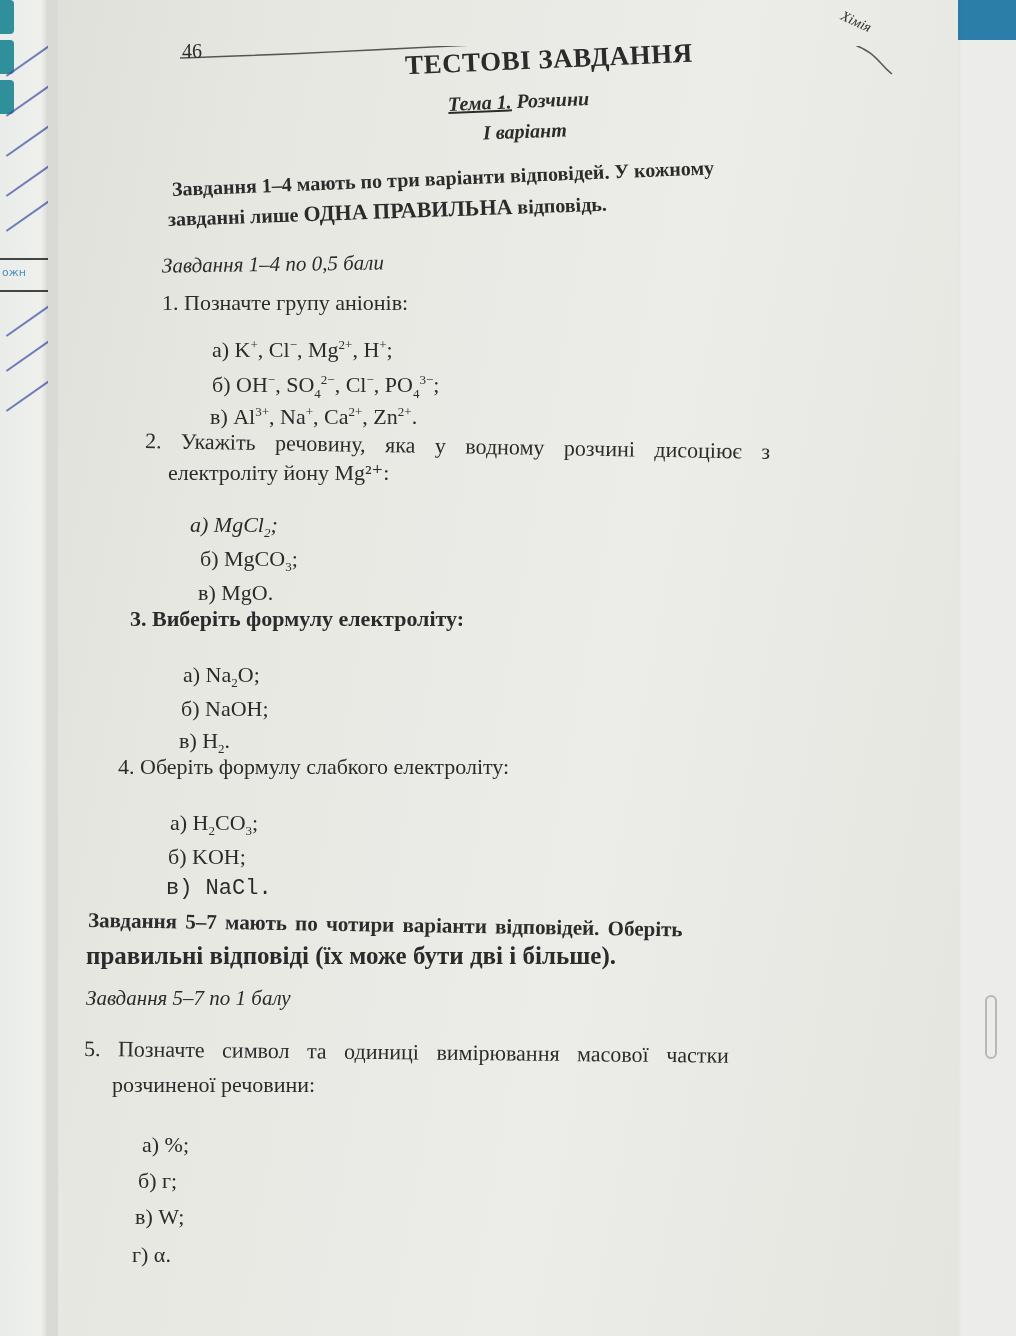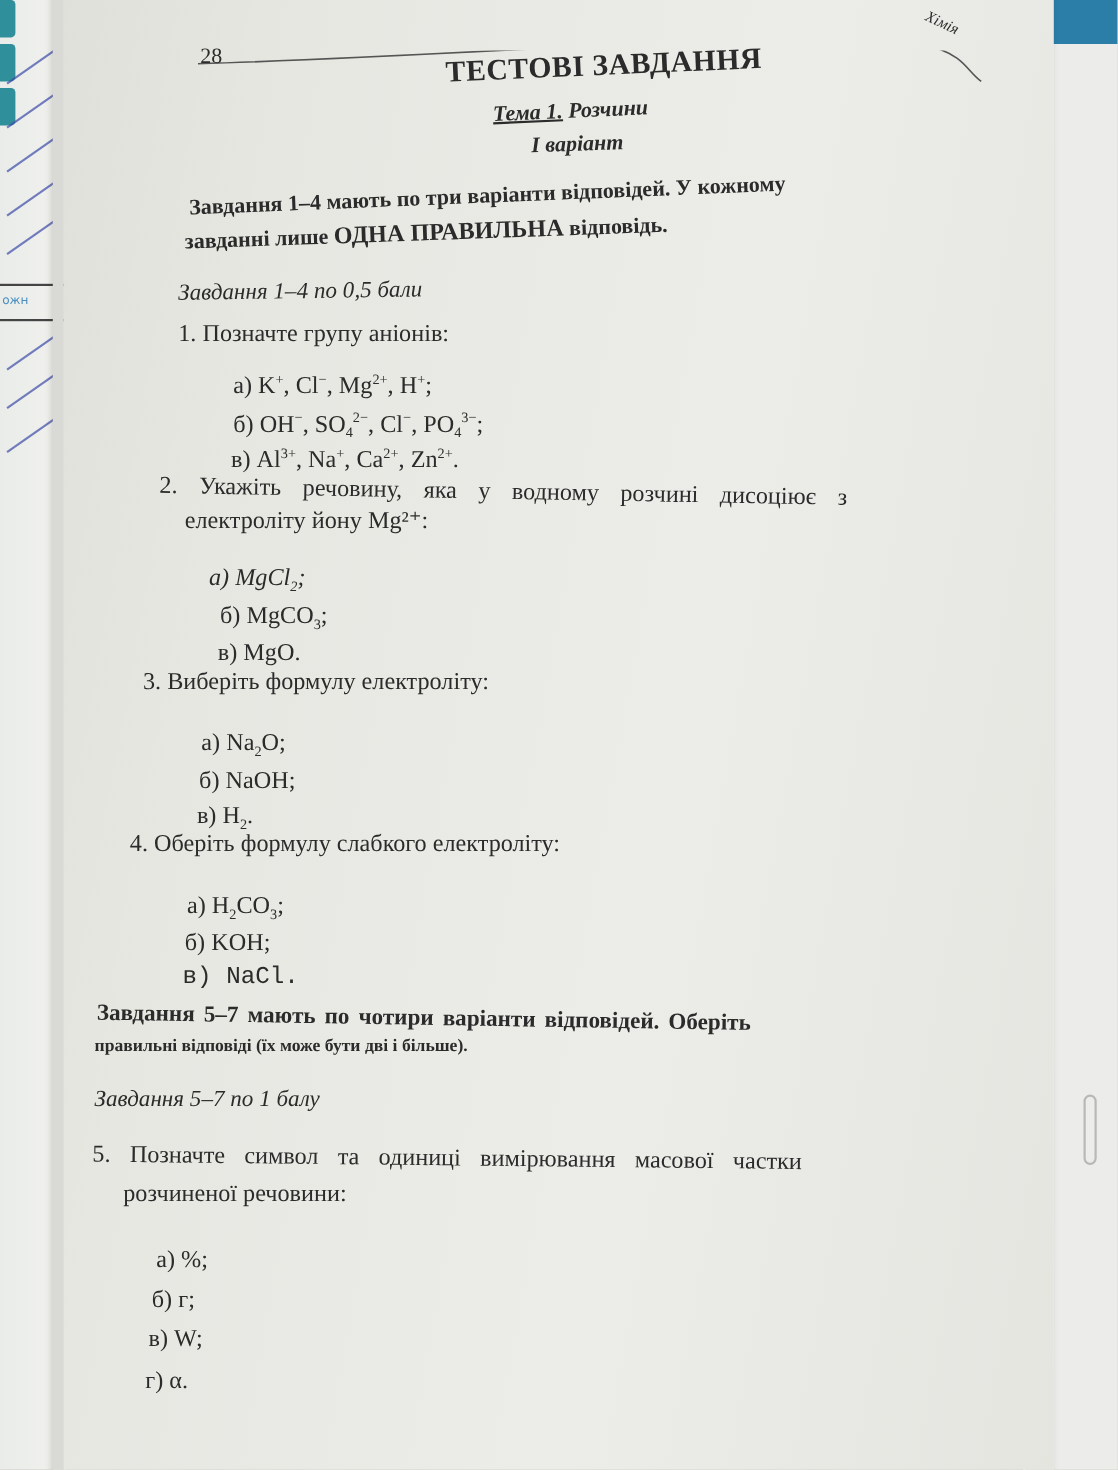--- a/index.html
+++ b/index.html
@@ -57,21 +57,21 @@
 <div class="top-blue"></div>
 <div class="right-page"></div>
 <div class="clip" style="left:935px;top:320px;"></div>
 <div class="clip" style="left:985px;top:995px;"></div>
 
 <div class="page"></div>
 
 <svg class="header-line" viewBox="0 0 715 30">
   <path d="M0 12 C200 6, 420 -10, 560 -12 S690 12, 712 28" stroke="#555" stroke-width="1.5" fill="none"></path>
 </svg>
-<div class="t page-no">28</div>
+<div class="t page-no">46</div>
 <div class="t running">Хімія</div>
 
 <div class="t title">ТЕСТОВІ ЗАВДАННЯ</div>
 <div class="t topic">
   <u>Тема 1.</u><span> Розчини</span>
 </div>
 <div class="t variant">I варіант</div>
 
 <div class="t instr" style="left:172px;top:178px;transform:rotate(-2.3deg);">Завдання 1–4 мають по три варіанти відповідей. У кожному</div>
 <div class="t instr" style="left:168px;top:206px;transform:rotate(-2deg);">
@@ -93,36 +93,36 @@
 </div>
 
 <div class="t q" style="left:145px;top:428px;word-spacing:14px;transform:rotate(1deg);transform-origin:left;">
   <span>2.</span> <span>Укажіть речовину, яка у водному розчині дисоціює з</span>
 </div>
 <div class="t q" style="left:168px;top:460px;">електроліту йону Mg²⁺:</div>
 <div class="t opt" style="left:190px;top:500px;font-style:italic;"><span>а)</span> MgCl<sub>2</sub>;</div>
 <div class="t opt" style="left:200px;top:534px;"><span>б)</span> MgCO<sub>3</sub>;</div>
 <div class="t opt" style="left:198px;top:568px;"><span>в)</span> MgO.</div>
 
-<div class="t q" style="left:130px;top:606px;">
+<div class="t q" style="left:130px;top:606px;font-weight:bold;">
   <span>3.</span> <span>Виберіть формулу електроліту:</span>
 </div>
 <div class="t opt" style="left:183px;top:650px;"><span>а)</span> Na<sub>2</sub>O;</div>
 <div class="t opt" style="left:181px;top:684px;font-family:Liberation Serif, serif;"><span>б)</span> NaOH;</div>
 <div class="t opt" style="left:179px;top:716px;"><span>в)</span> H<sub>2</sub>.</div>
 
 <div class="t q" style="left:118px;top:754px;">
   <span>4.</span> <span>Оберіть формулу слабкого електроліту:</span>
 </div>
 <div class="t opt" style="left:170px;top:798px;"><span>а)</span> H<sub>2</sub>CO<sub>3</sub>;</div>
 <div class="t opt" style="left:168px;top:832px;text-align:right;"><span>б)</span> KOH;</div>
 <div class="t opt" style="left:166px;top:864px;font-family:Liberation Mono, monospace;"><span>в)</span> NaCl.</div>
 
 <div class="t instr" style="left:88px;top:908px;font-size:21px;word-spacing:3px;transform:rotate(.9deg);">Завдання 5–7 мають по чотири варіанти відповідей. Оберіть</div>
-<div class="t instr" style="left:86px;top:942px;font-size:16px;">правильні відповіді (їх може бути дві і більше).</div>
+<div class="t instr" style="left:86px;top:942px;font-size:25px;">правильні відповіді (їх може бути дві і більше).</div>
 <div class="t note" style="left:86px;top:986px;text-align:right;">Завдання 5–7 по 1 балу</div>
 
 <div class="t q" style="left:84px;top:1036px;word-spacing:12px;transform:rotate(.6deg);transform-origin:left;">
   <span>5.</span> <span>Позначте символ та одиниці вимірювання масової частки</span>
 </div>
 <div class="t q" style="left:112px;top:1072px;">розчиненої речовини:</div>
 <div class="t opt" style="left:142px;top:1120px;"><span>а)</span> <span>%;</span></div>
 <div class="t opt" style="left:138px;top:1156px;"><span>б)</span> <span>г;</span></div>
 <div class="t opt" style="left:135px;top:1192px;"><span>в)</span> <span>W;</span></div>
 <div class="t opt" style="left:132px;top:1230px;"><span>г)</span> <span>α.</span></div>

